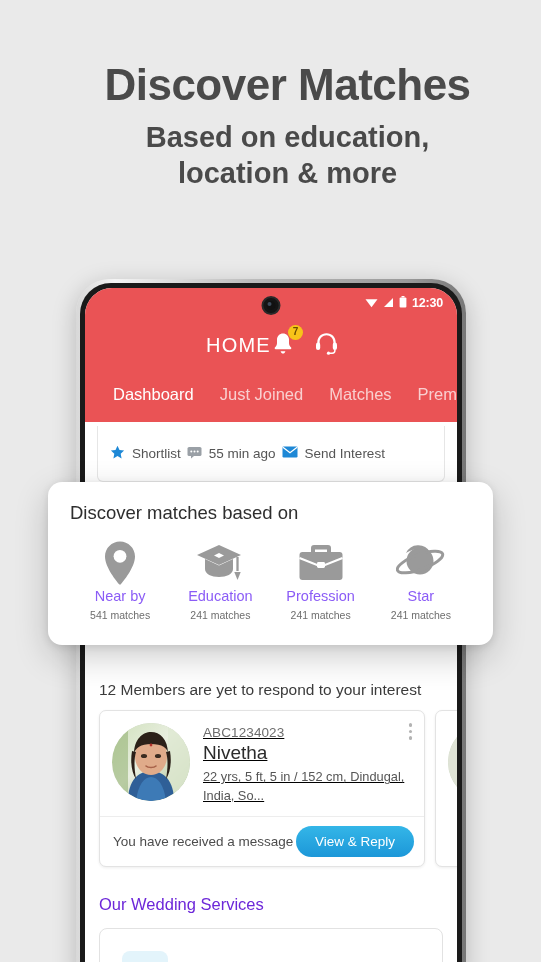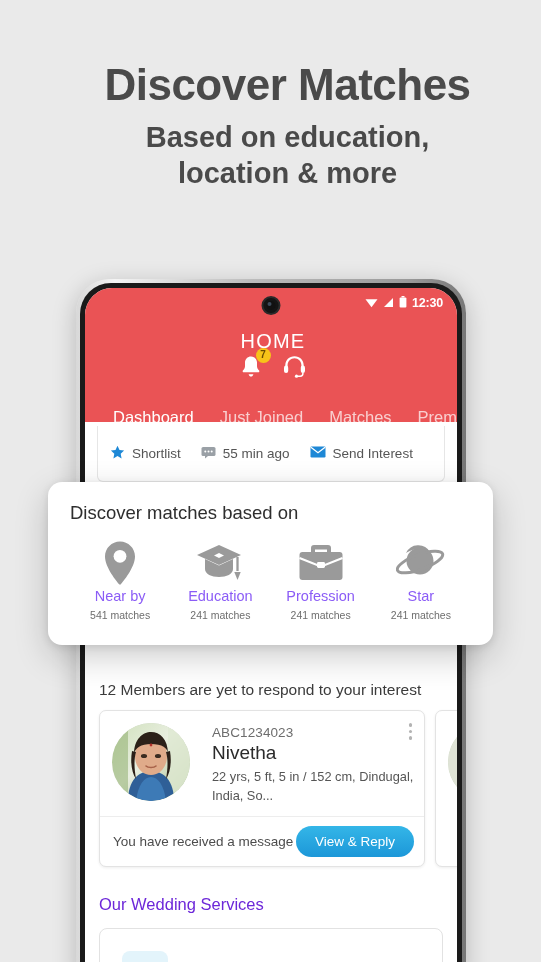--- a/index.html
+++ b/index.html
@@ -109,21 +109,20 @@
     width: 4px; height: 4px;
     border-radius: 50%;
     background: #3d4b5c;
   }
 
   .header-row {
     display: flex;
     align-items: center;
     justify-content: center;
     padding: 12px 18px 0 22px;
-    flex-direction: column;
   }
   .app-title {
     color: #ffffff;
     font-size: 20px;
     letter-spacing: 1.2px;
   }
   .header-actions {
     display: flex;
     align-items: center;
     gap: 18px;
@@ -180,21 +179,21 @@
     margin: 4px 12px 0 12px;
     border: 1px solid #e6e6e6;
     border-top: none;
     border-radius: 0 0 6px 6px;
     background: #fff;
     height: 56px;
     display: flex;
     align-items: center;
     padding: 0 12px;
     box-sizing: border-box;
-    gap: 20px;
+    gap: 6px;
   }
   .strip-item {
     display: flex;
     align-items: center;
     gap: 7px;
     color: #555;
     font-size: 13.5px;
     white-space: nowrap;
   }
 
@@ -220,22 +219,23 @@
     background: #fff;
     border: 1px solid #e3e3e3;
     border-radius: 7px;
     box-shadow: 0 1px 3px rgba(0,0,0,0.07);
     box-sizing: border-box;
     overflow: hidden;
   }
   .pc-top {
     display: flex;
     padding: 12px 10px 10px 12px;
-    gap: 22px;
+    gap: 13px;
     position: relative;
+    text-decoration: underline;
   }
   .avatar {
     width: 78px;
     height: 78px;
     border-radius: 50%;
     flex: 0 0 auto;
     overflow: hidden;
     background: #cfd9c4;
   }
   .pc-info { padding-top: 2px; min-width: 0; }

